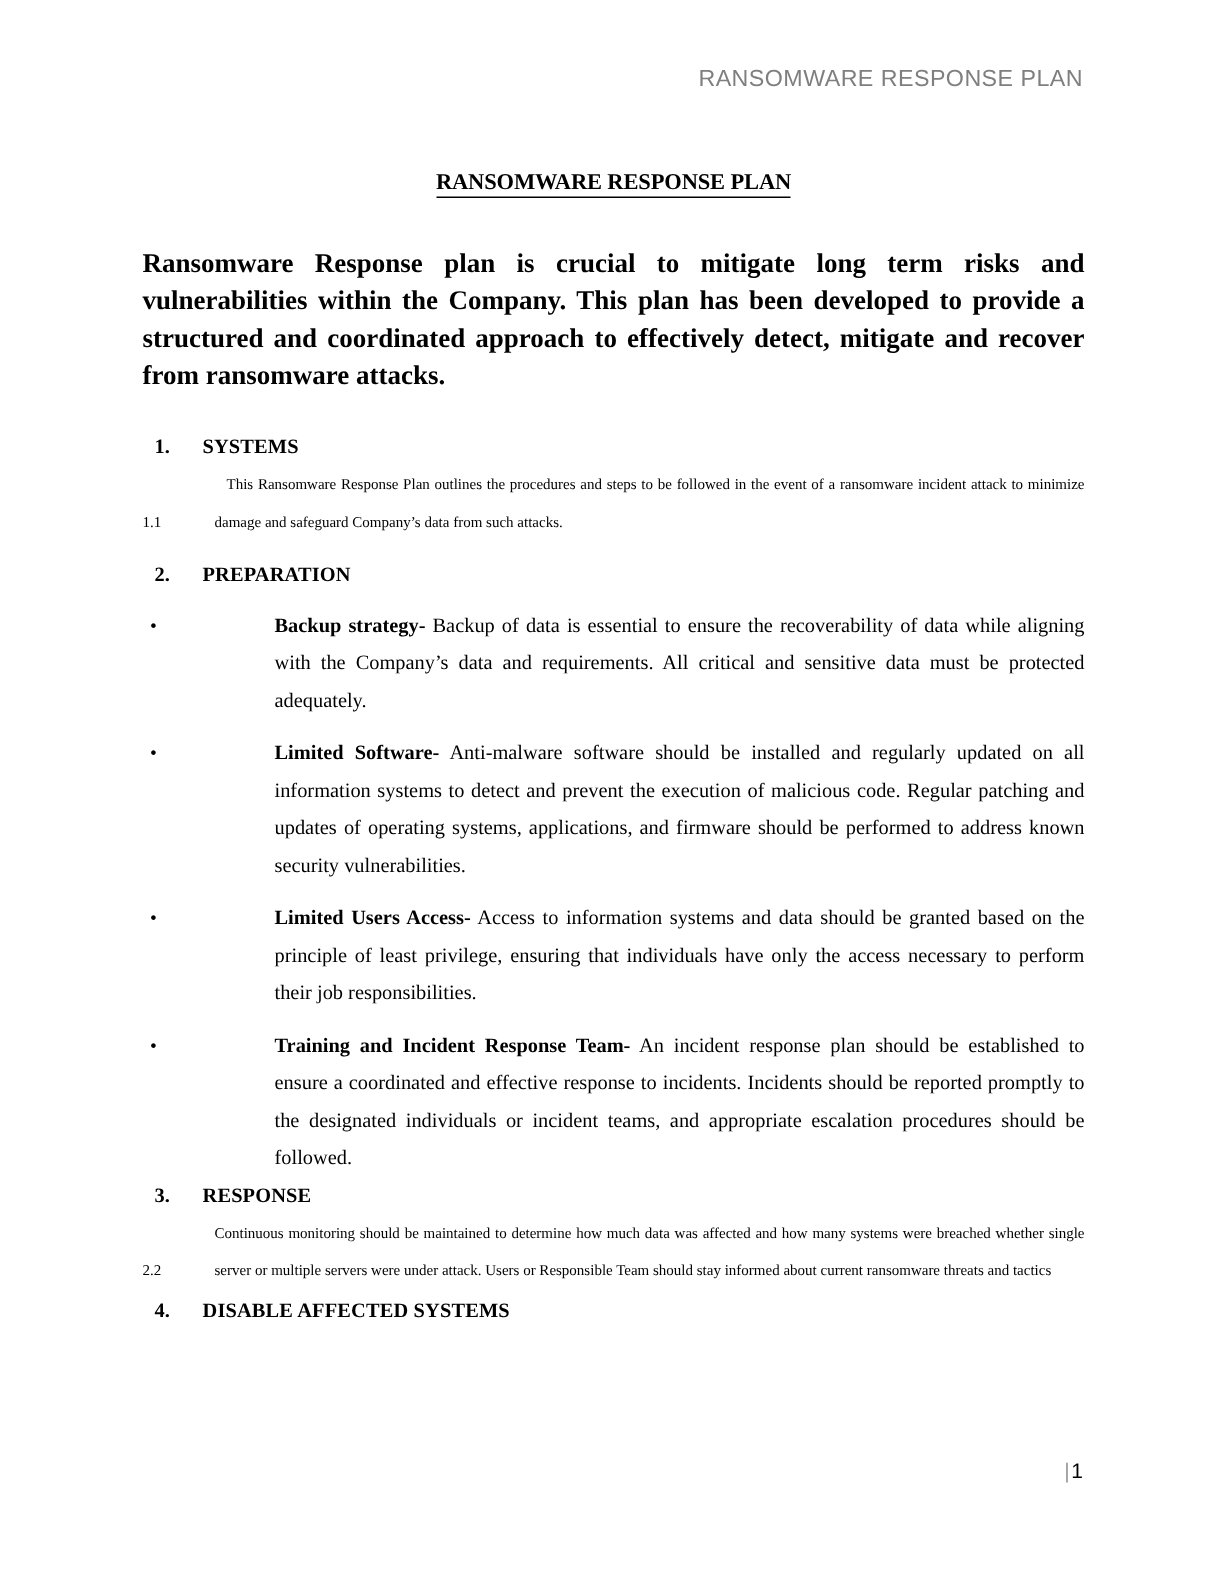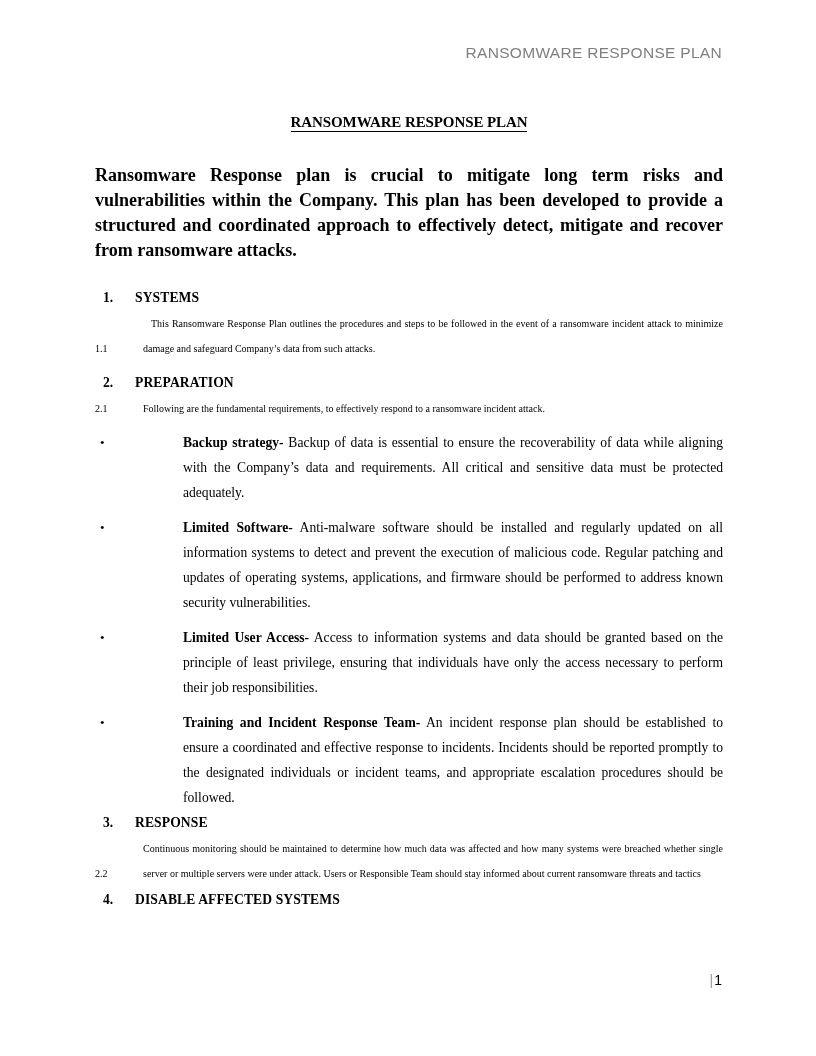--- a/index.html
+++ b/index.html
@@ -180,38 +180,34 @@
     </div>
     <div class="clause-row">
       <span class="num">1.1</span>
       <span class="txt lead-indent">This Ransomware Response Plan outlines the procedures and steps to be followed in the event of a  ransomware incident attack to  minimize damage and  safeguard Company’s data  from such attacks.</span>
     </div>
 
     <div class="heading-row gap-before">
       <span class="num">2.</span>
       <span class="txt">PREPARATION</span>
     </div>
-    <div class="clause-row">
-      <span class="num">2.1</span>
-      <span class="txt">Following are  the  fundamental requirements, to  effectively respond to  a  ransomware incident attack.</span>
-    </div>
 
     <div class="bullet-row gap-before">
       <span class="dot">•</span>
       <span class="txt"><b>Backup strategy-</b><span> Backup of data is essential to ensure the recoverability of data while aligning with  the  Company’s data  and  requirements. All  critical  and  sensitive  data  must  be  protected adequately.</span></span>
     </div>
 
     <div class="bullet-row">
       <span class="dot">•</span>
       <span class="txt"><b>Limited Software-</b><span> Anti-malware  software  should  be  installed  and  regularly  updated  on  all information systems to detect and prevent the execution of malicious code. Regular patching and updates of operating systems, applications, and firmware should be performed to address known security vulnerabilities.</span></span>
     </div>
 
     <div class="bullet-row">
       <span class="dot">•</span>
-      <span class="txt"><b>Limited User Access-</b><span> Access to  information systems  and  data should  be  granted based  on  the principle of least  privilege, ensuring that individuals have  only  the  access  necessary  to  perform their job responsibilities.</span></span>
+      <span class="txt"><b>Limited Users Access-</b><span> Access to  information systems  and  data should  be  granted based  on  the principle of least  privilege, ensuring that individuals have  only  the  access  necessary  to  perform their job responsibilities.</span></span>
     </div>
 
     <div class="bullet-row tight">
       <span class="dot">•</span>
       <span class="txt"><b>Training and Incident Response Team-</b><span> An incident response plan should be established to ensure a  coordinated and  effective response to  incidents. Incidents should  be  reported promptly to  the designated individuals or incident teams, and appropriate escalation procedures should be followed.</span></span>
     </div>
 
     <div class="heading-row">
       <span class="num">3.</span>
       <span class="txt">RESPONSE</span>

